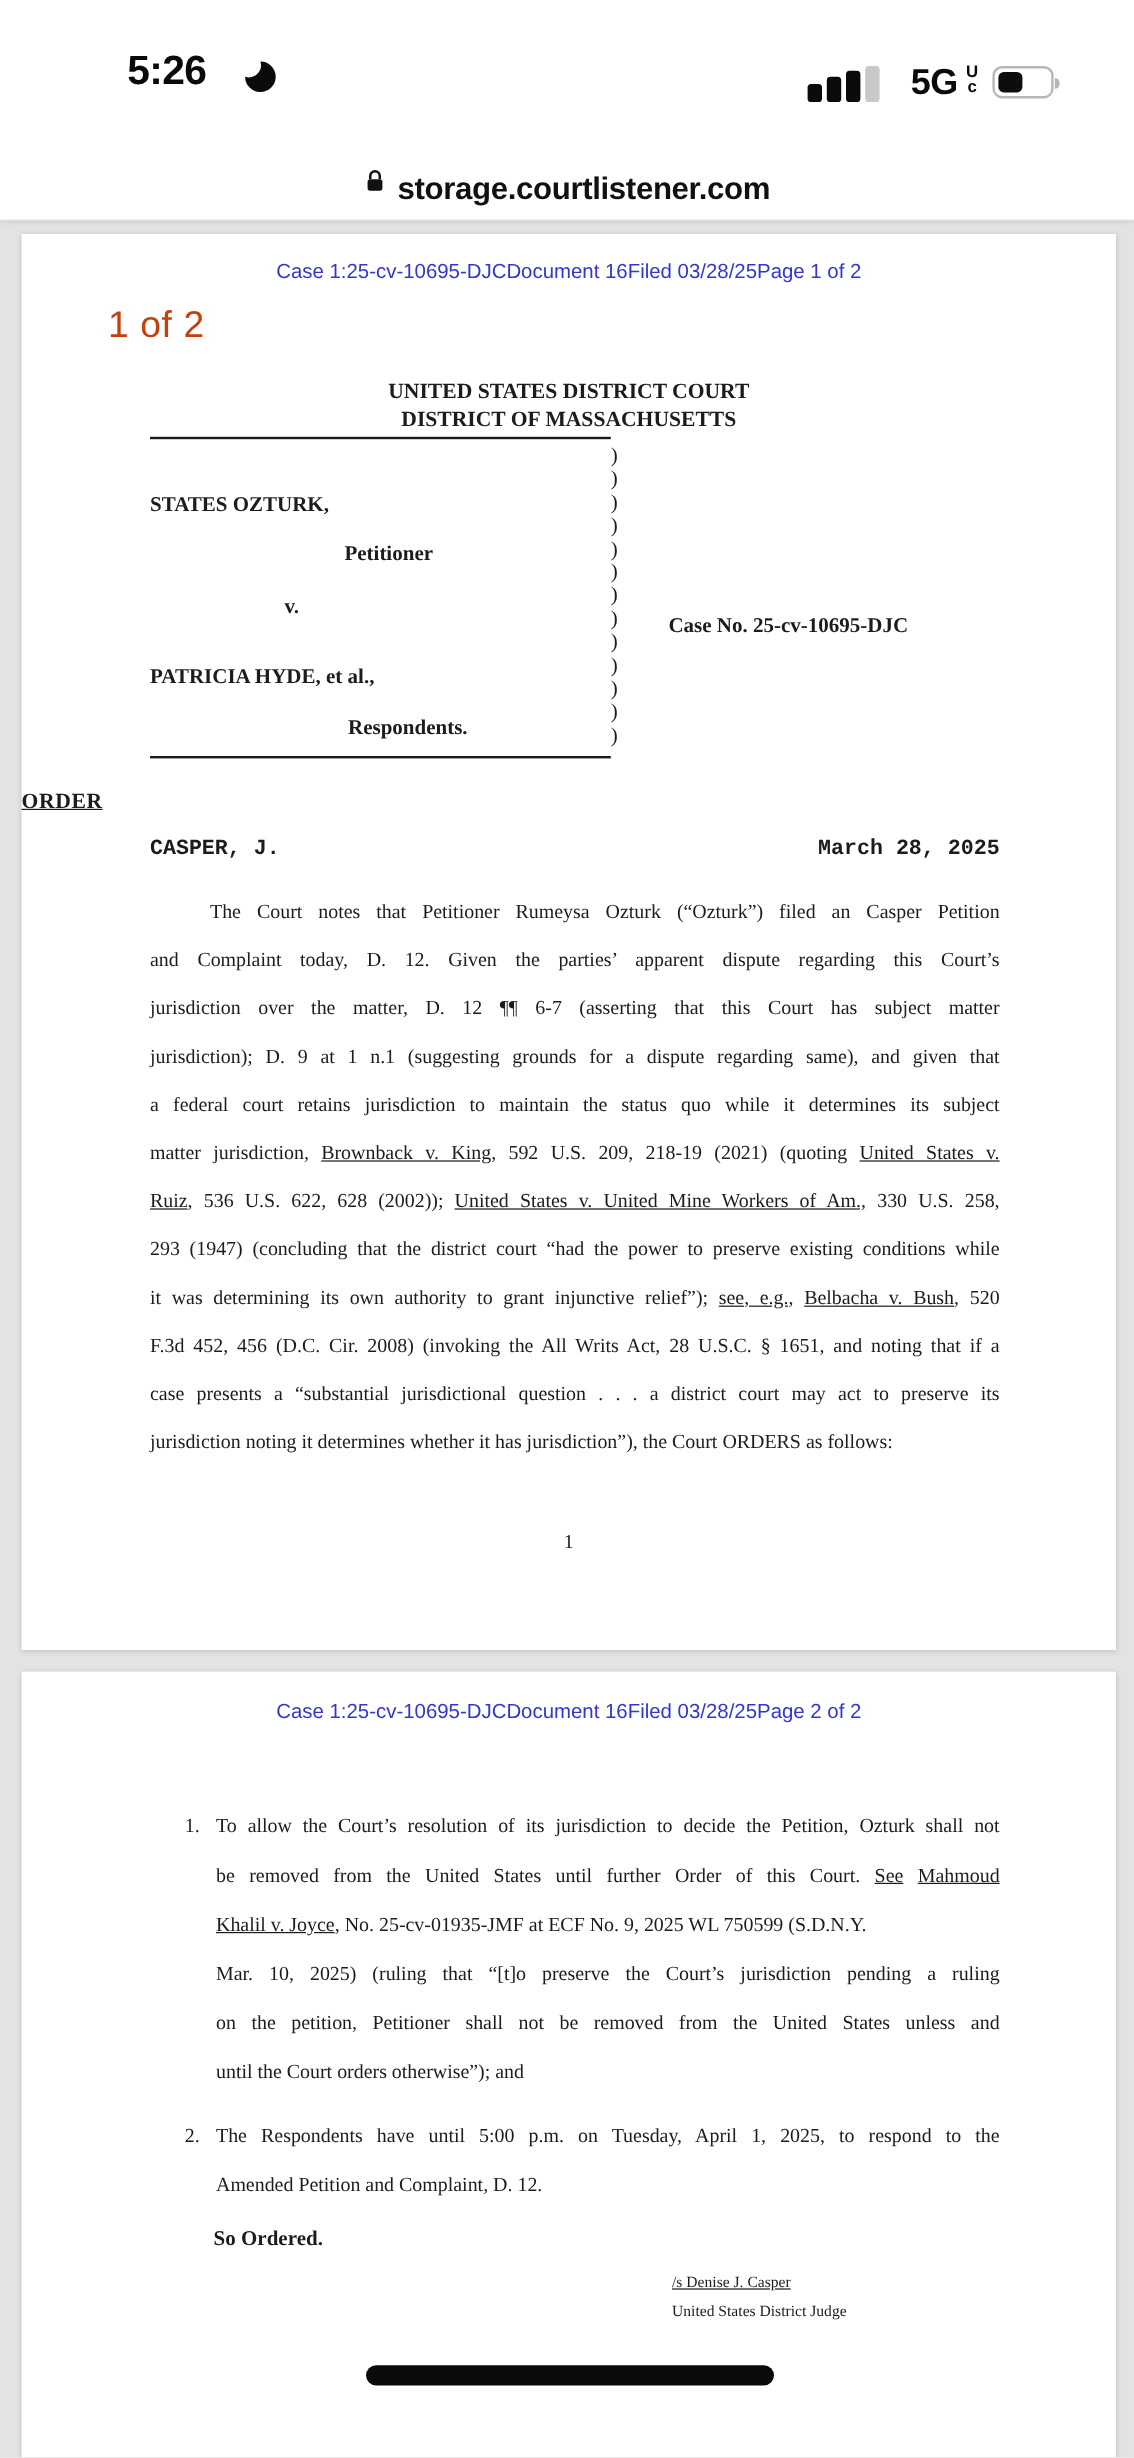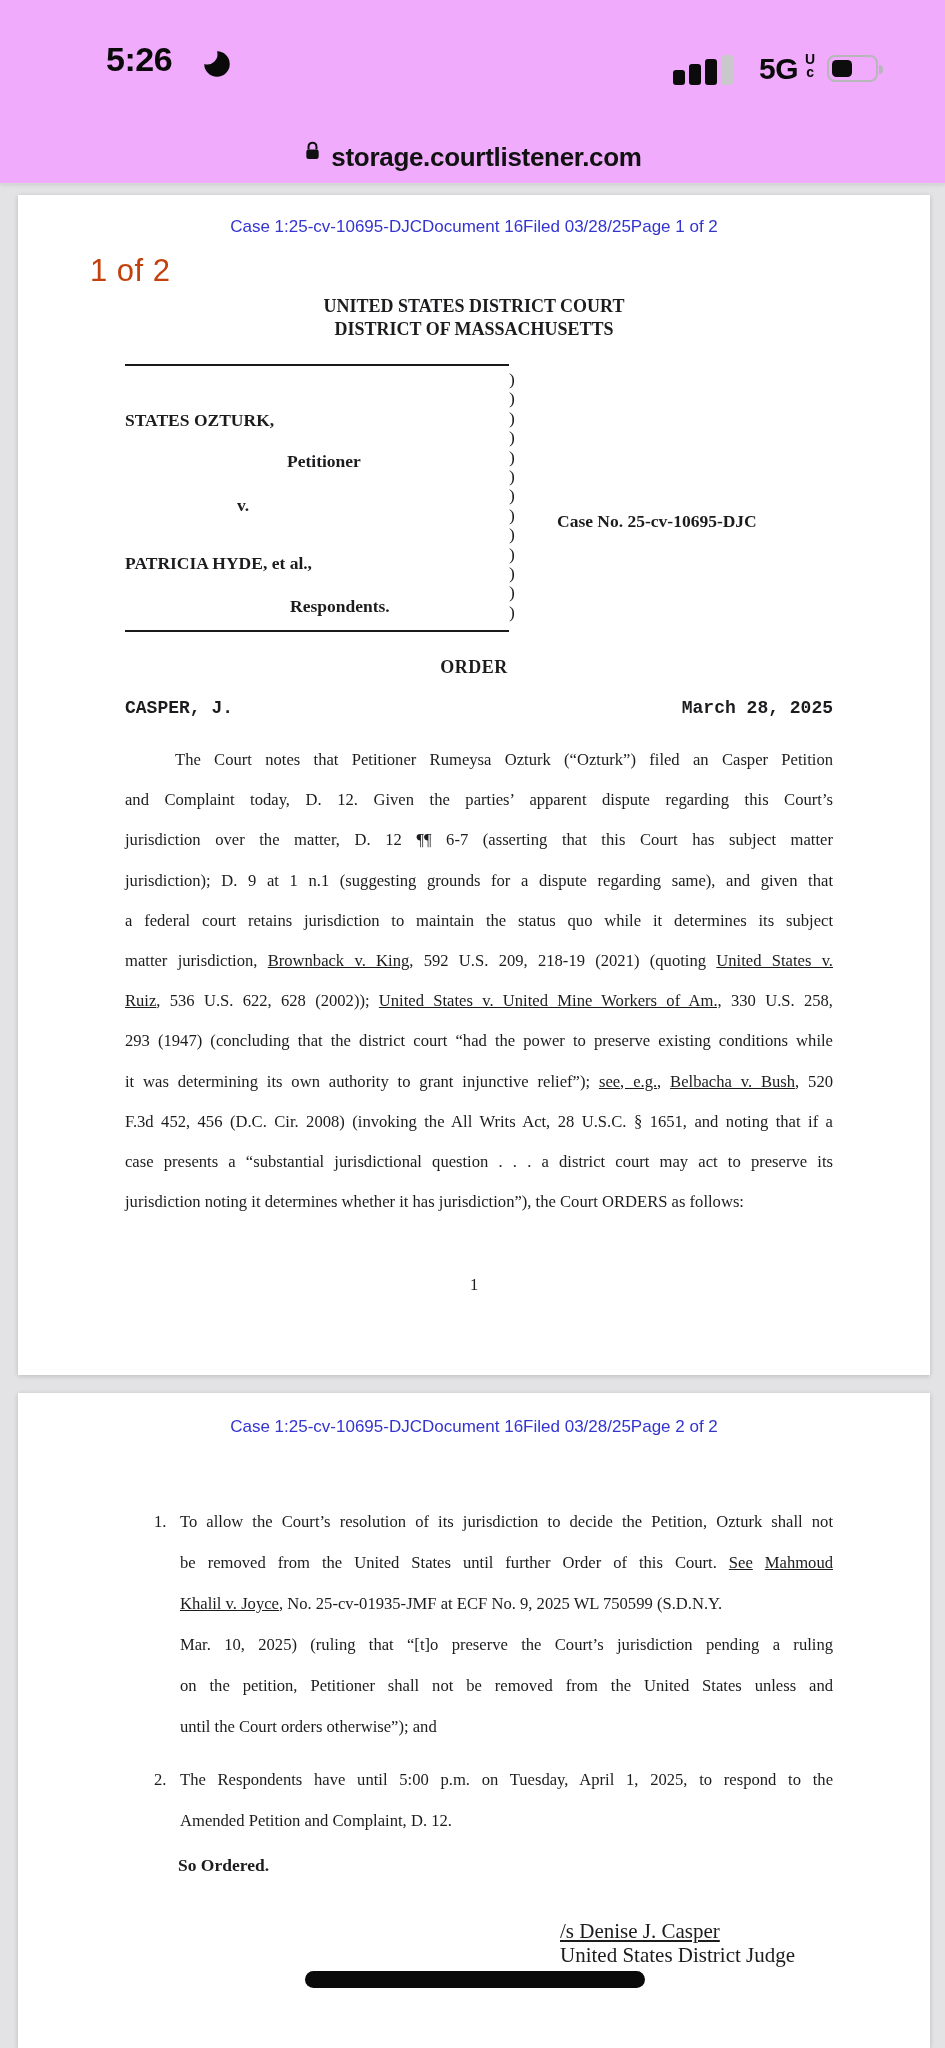--- a/index.html
+++ b/index.html
@@ -1,20 +1,20 @@
 <!DOCTYPE html>
 <html><head>
 <meta charset="utf-8">
 <style>
   * { margin:0; padding:0; box-sizing:border-box; }
   html,body { width:945px; height:2048px; overflow:hidden; }
   body { background:#e3e3e6; font-family:"Liberation Sans","DejaVu Sans",sans-serif; position:relative; }
 
   
-  .chrome { position:absolute; left:0; top:0; width:945px; height:184px; background:#f0abfc;
+  .chrome { position:absolute; left:0; top:0; width:945px; height:184px; background:#ffffff;
             border-bottom:1px solid #d9d9dc; box-shadow:0 1px 4px rgba(0,0,0,.10); z-index:5; }
   .time { position:absolute; left:106px; top:40px; font-size:34px; font-weight:700; color:#0a0a0a; letter-spacing:-.5px; }
   .moon { position:absolute; left:200px; top:47px; width:34px; height:34px; transform:scaleX(-1); }
   .moon svg { width:100%; height:100%; fill:#0a0a0a; }
   .signal { position:absolute; left:673px; top:55px; height:30px; display:flex; align-items:flex-end; gap:4px; }
   .sbar { width:12px; border-radius:3px; background:#0b0b0b; }
   .sbar.b1{height:15px} .sbar.b2{height:21px} .sbar.b3{height:26px} .sbar.b4{height:30px; background:#c9c9cb;}
   .net { position:absolute; left:759px; top:52px; font-size:30px; font-weight:700; color:#0a0a0a; letter-spacing:-.5px; }
   .uc { position:absolute; left:805px; top:53px; display:flex; flex-direction:column; align-items:center; }
   .uc span { font-size:14px; line-height:13px; font-weight:700; color:#0a0a0a; }
@@ -32,56 +32,56 @@
   .page { position:absolute; left:18px; width:912px; background:#ffffff; box-shadow:0 1px 5px rgba(0,0,0,.18); }
   .page1 { top:11px; height:1180px; }
   .page2 { top:1209px; height:655px; }
 
   .pdfhead { position:absolute; left:0; width:100%; display:flex; justify-content:center; 
              font-size:17px; color:#3434d0; }
   .serif { font-family:"Liberation Serif","DejaVu Serif",serif; color:#1c1c1e; }
 
   .overlay-1of2 { position:absolute; left:72px; top:58px; font-size:31px; color:#c2410c; letter-spacing:.5px; }
 
-  .courttitle { position:absolute; left:0; top:100px; width:100%; text-align:center;
+  .courttitle { position:absolute; left:0; top:120px; width:100%; text-align:center;
                 font-weight:700; font-size:18px; line-height:22.5px; }
 
   
   .caption { position:absolute; left:107px; top:165px; width:710px; height:280px; font-size:17.5px; font-weight:700; }
   .cap-line { position:absolute; left:0; width:384px; border-top:2px solid #1a1a1a; }
   .cap-top { top:4px; } .cap-bottom { top:270px; }
   .parens { position:absolute; left:384px; top:10px; font-weight:400; font-size:17.5px; line-height:19.4px; }
   .cap-pet   { position:absolute; left:0;   top:50px; }
   .cap-petl  { position:absolute; left:162px; top:91px; }
   .cap-v     { position:absolute; left:112px; top:135px; }
   .cap-case  { position:absolute; left:432px; top:151px; }
   .cap-res   { position:absolute; left:0;   top:193px; }
   .cap-resl  { position:absolute; left:165px; top:236px; }
 
-  .orderhead { position:absolute; left:0; top:462px; width:100%; text-align:center;
-               font-size:18px; font-weight:700; letter-spacing:.5px; }
+  .orderhead { position:absolute; left:0; top:462px; width:100%; text-align:left;
+               font-size:18px; font-weight:700; text-decoration:underline; letter-spacing:.5px; }
   .judgerow { position:absolute; left:107px; top:503px; width:708px; display:flex; justify-content:space-between;
               font-size:18px; font-weight:700;font-family:Liberation Mono, monospace; }
 
   .bodytext { position:absolute; left:107px; top:545px; width:708px; font-size:16.6px; }
   .line { height:40.2px; line-height:40.2px; white-space:normal; }
   .line.j { text-align:justify; text-align-last:justify; }
   .line.ind { text-indent:50px; }
   .u { text-decoration:underline; }
 
   .pagenum { position:absolute; left:0; top:1080px; width:100%; text-align:center; font-size:16.5px; }
 
   
   .list { position:absolute; left:136px; top:108px; width:679px; font-size:16.6px; }
   .list .line { height:41px; line-height:41px; margin-left:26px; }
   .list .item2gap { margin-top:12px; }
   .num { display:inline-block; width:26px; margin-left:-26px; text-indent:0; }
 
   .soordered { position:absolute; left:160px; top:462px; font-size:17.5px; font-weight:700; }
-  .sig { position:absolute; left:542px; top:497px; font-size:21px; line-height:24px;margin-top:29px; }
+  .sig { position:absolute; left:542px; top:497px; font-size:13px; line-height:24px; }
   .sig .sname { text-decoration:underline; }
 
   .home-indicator { position:absolute; left:305px; top:1971px; width:340px; height:17px;
                     border-radius:9px; background:#0a0a0a; z-index:6; }
 </style>
 </head>
 <body>
 
 <div class="chrome">
   <div class="time">5:26</div>

